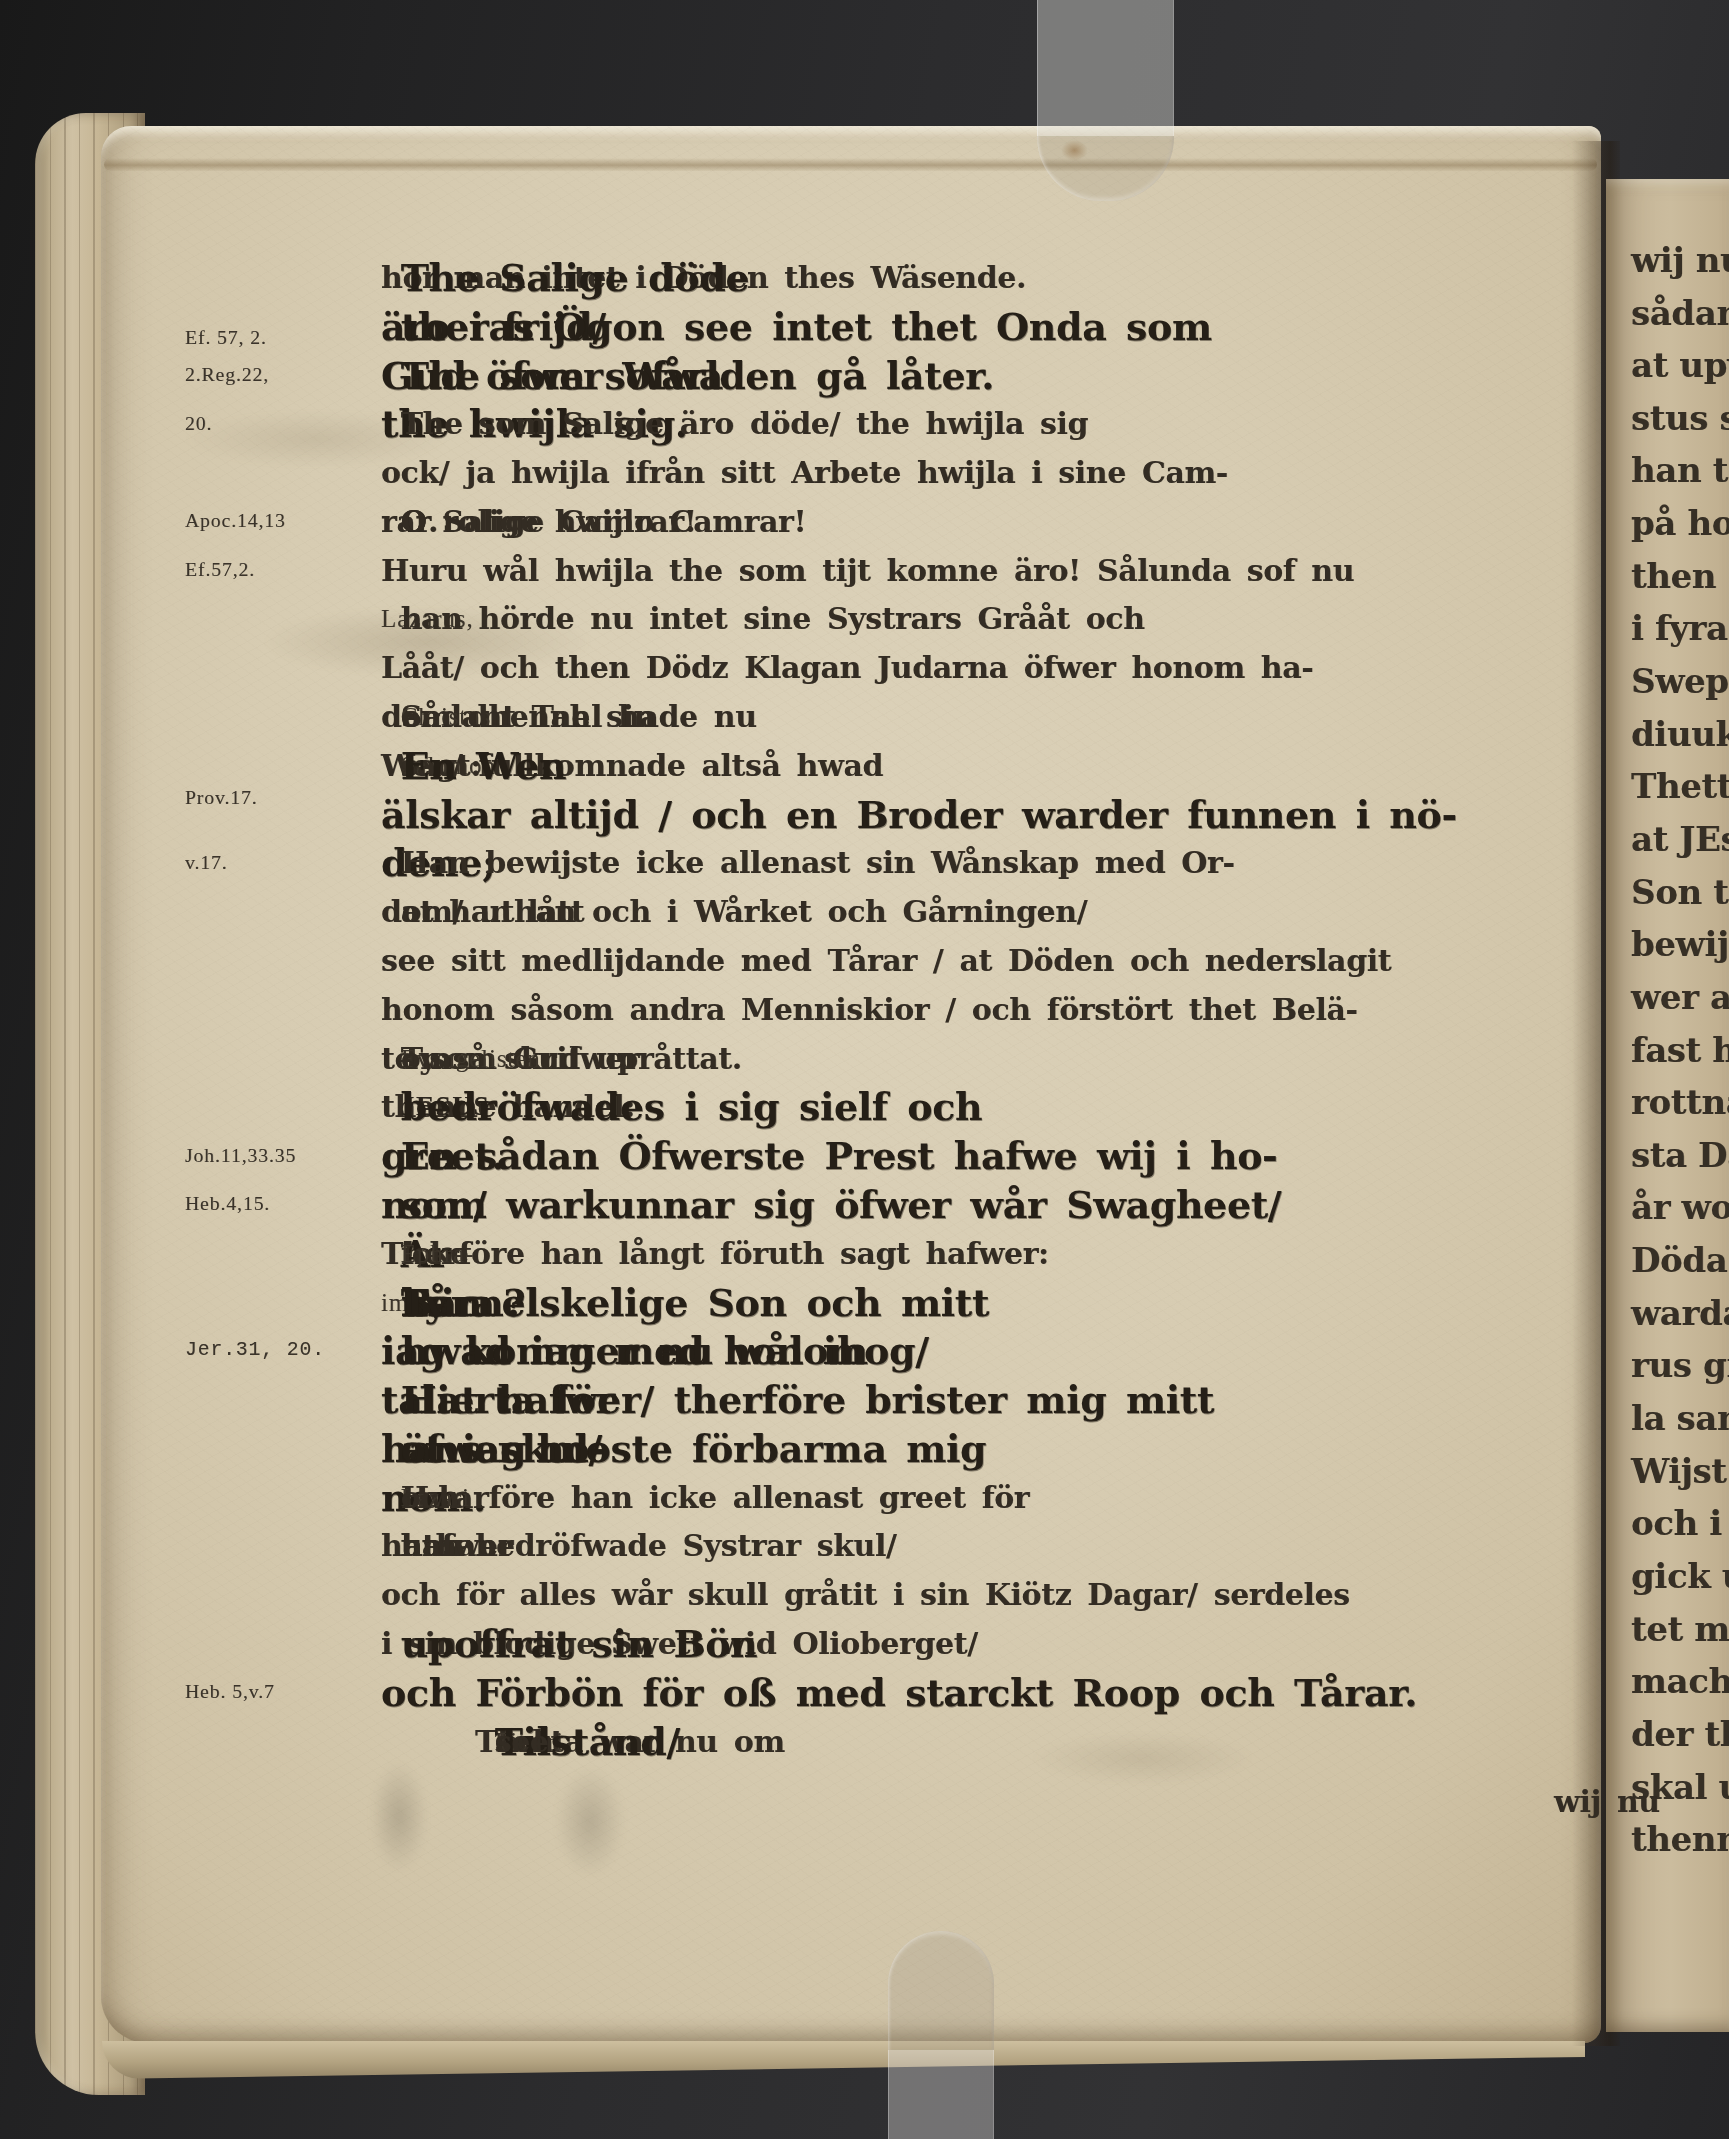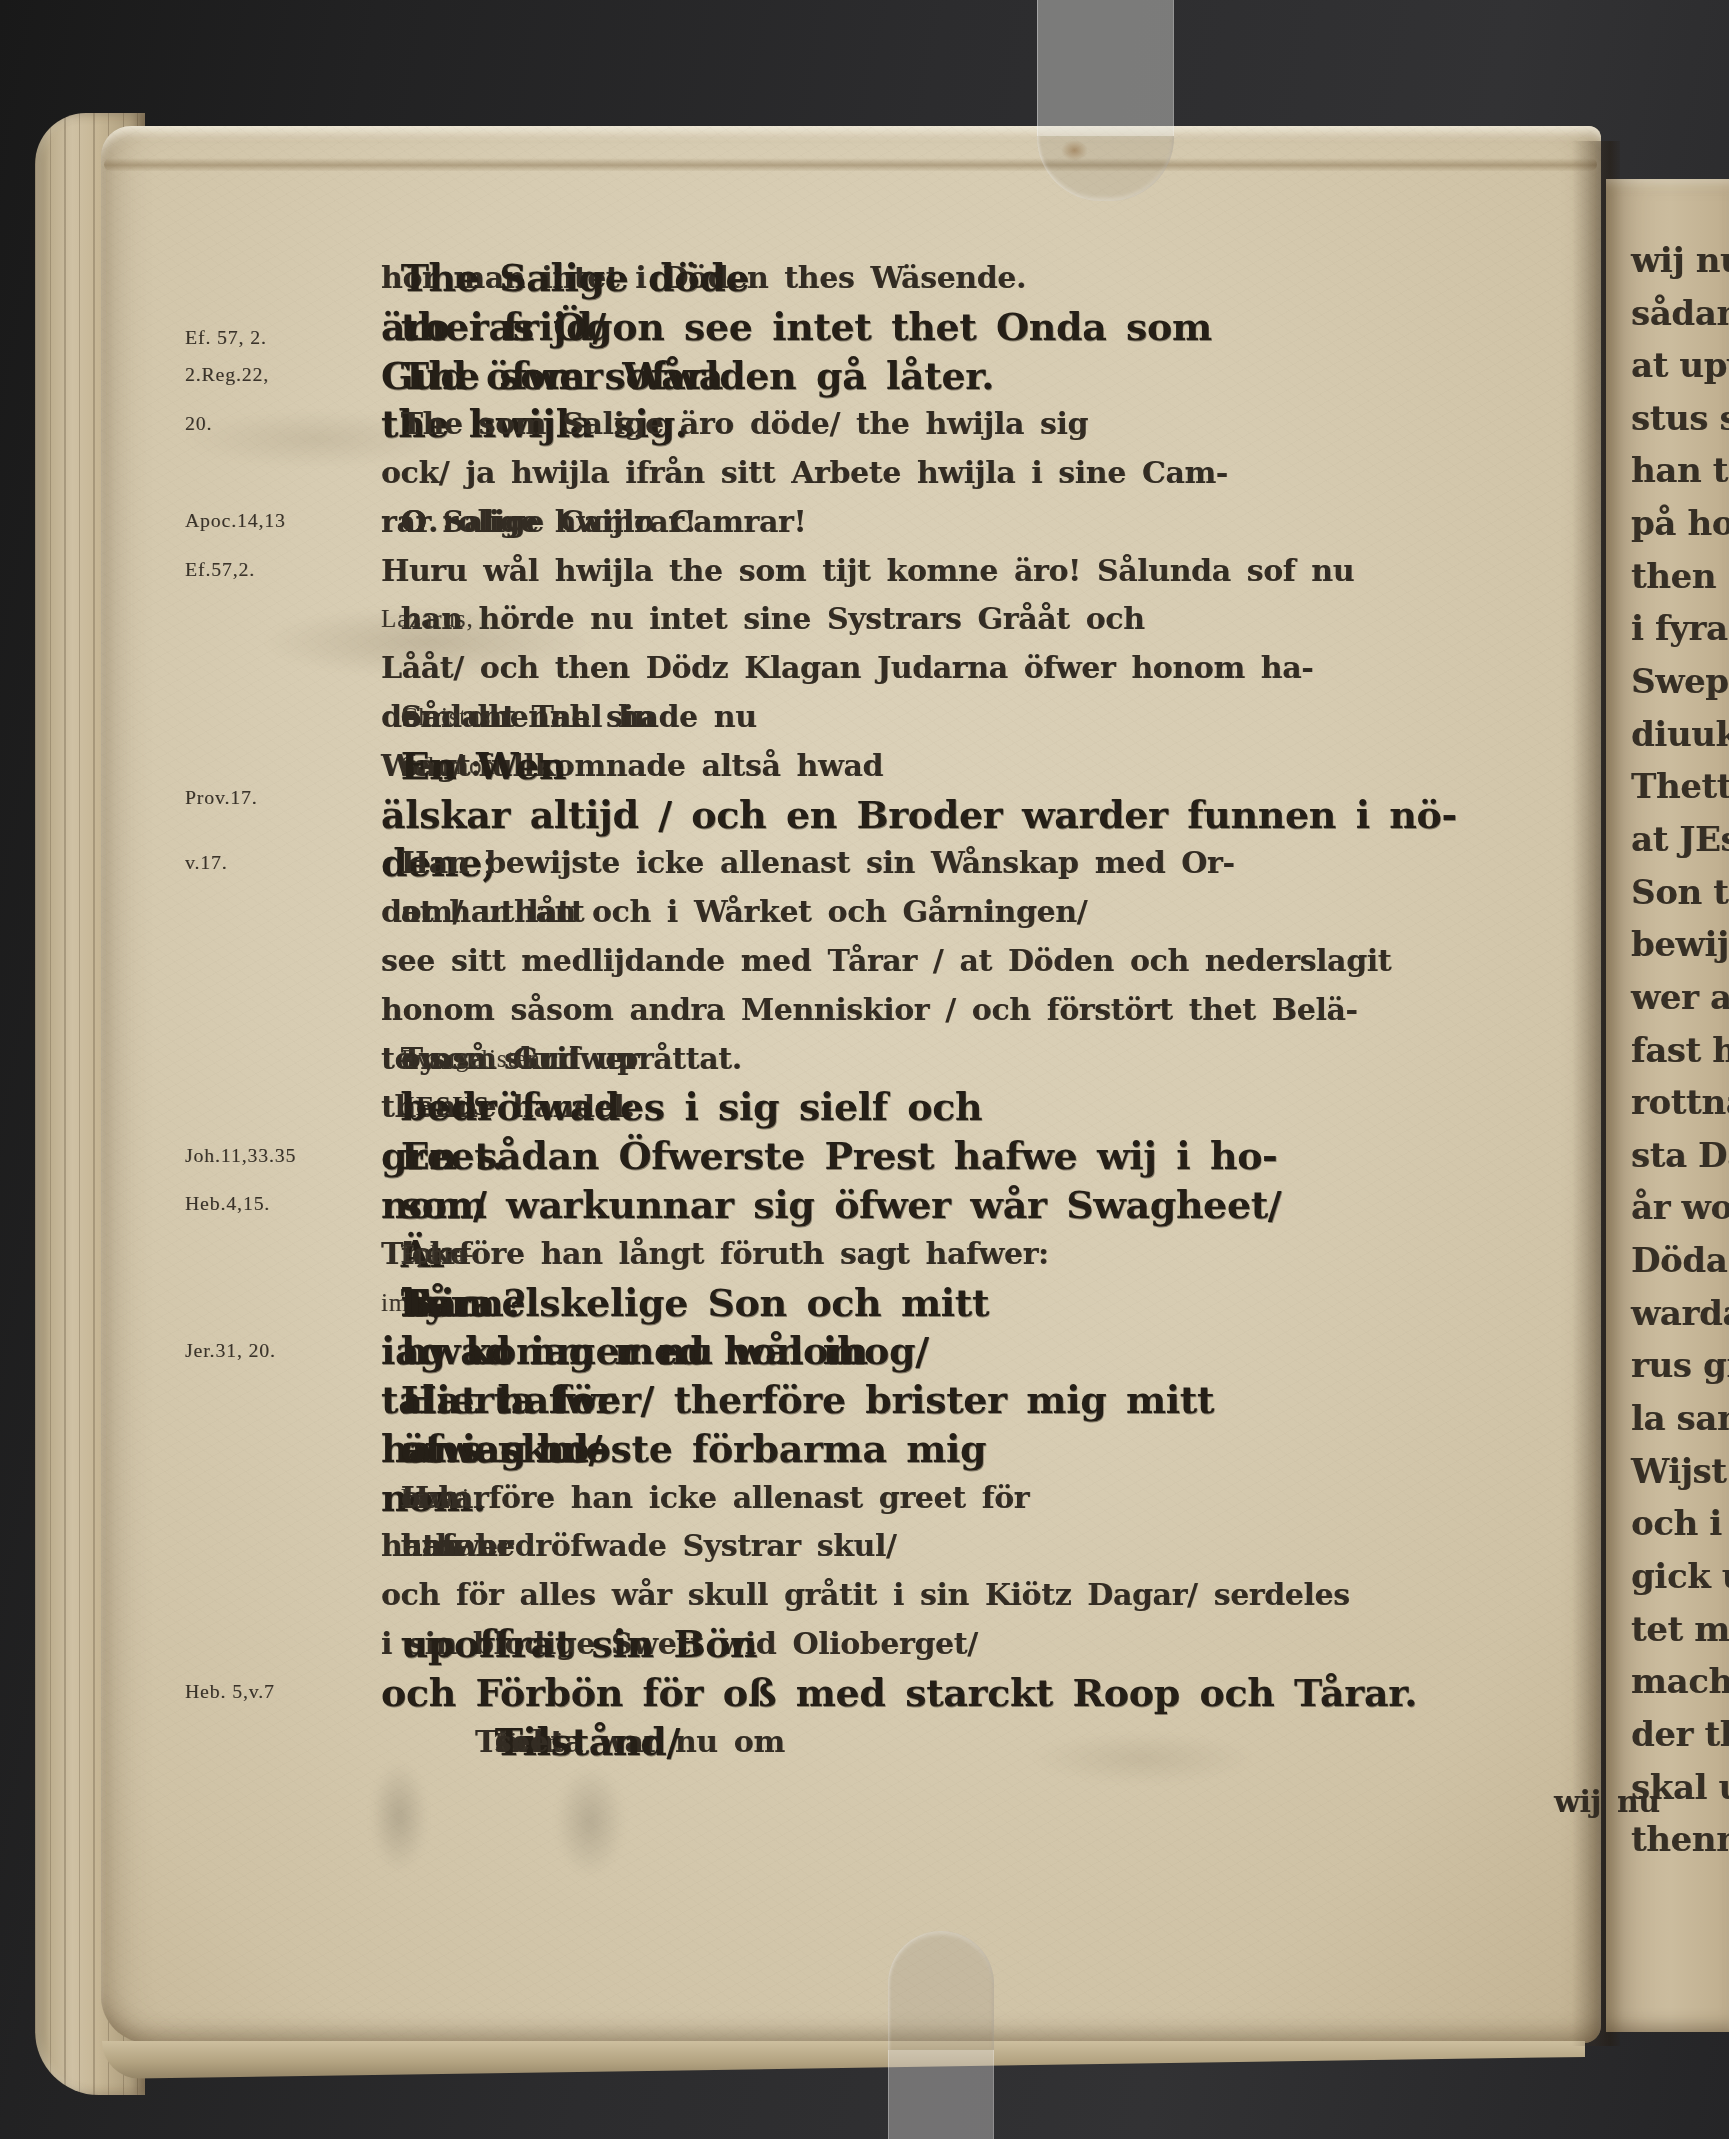--- a/index.html
+++ b/index.html
@@ -159,21 +159,21 @@
   <div class="margin-notes">
       <div class="margin-note" style="top: 326px;">Ef. 57, 2.</div>
       <div class="margin-note" style="top: 363px;">2.Reg.22,</div>
       <div class="margin-note center" style="top: 412px;">20.</div>
       <div class="margin-note" style="top: 509px;">Apoc.14,13</div>
       <div class="margin-note" style="top: 558px;">Ef.57,2.</div>
       <div class="margin-note" style="top: 770px; margin-top: 16px;">Prov.17.</div>
       <div class="margin-note center" style="top: 851px;">v.17.</div>
       <div class="margin-note" style="top: 1144px;">Joh.11,33.35</div>
       <div class="margin-note" style="top: 1192px;">Heb.4,15.</div>
-      <div class="margin-note" style="top: 1339px;">Jer.31, 20.</div>
+      <div class="margin-note" style="top: 1339px; font-family: Liberation Mono, monospace;">Jer.31, 20.</div>
       <div class="margin-note" style="top: 1680px;">Heb. 5,v.7</div>
     </div>
   <div class="body-text">
       <div class="text-line" style="top: 256px;">
         <span class="seg seg-n">hör man intet i Döden thes Wäsende.</span>
         <span class="seg seg-b gap">The Salige döde</span>
       </div>
       <div class="text-line" style="top: 305px;">
         <span class="seg seg-b">äro i frijd/</span>
         <span class="seg seg-b gap">theras Ögon see intet thet Onda som</span>

